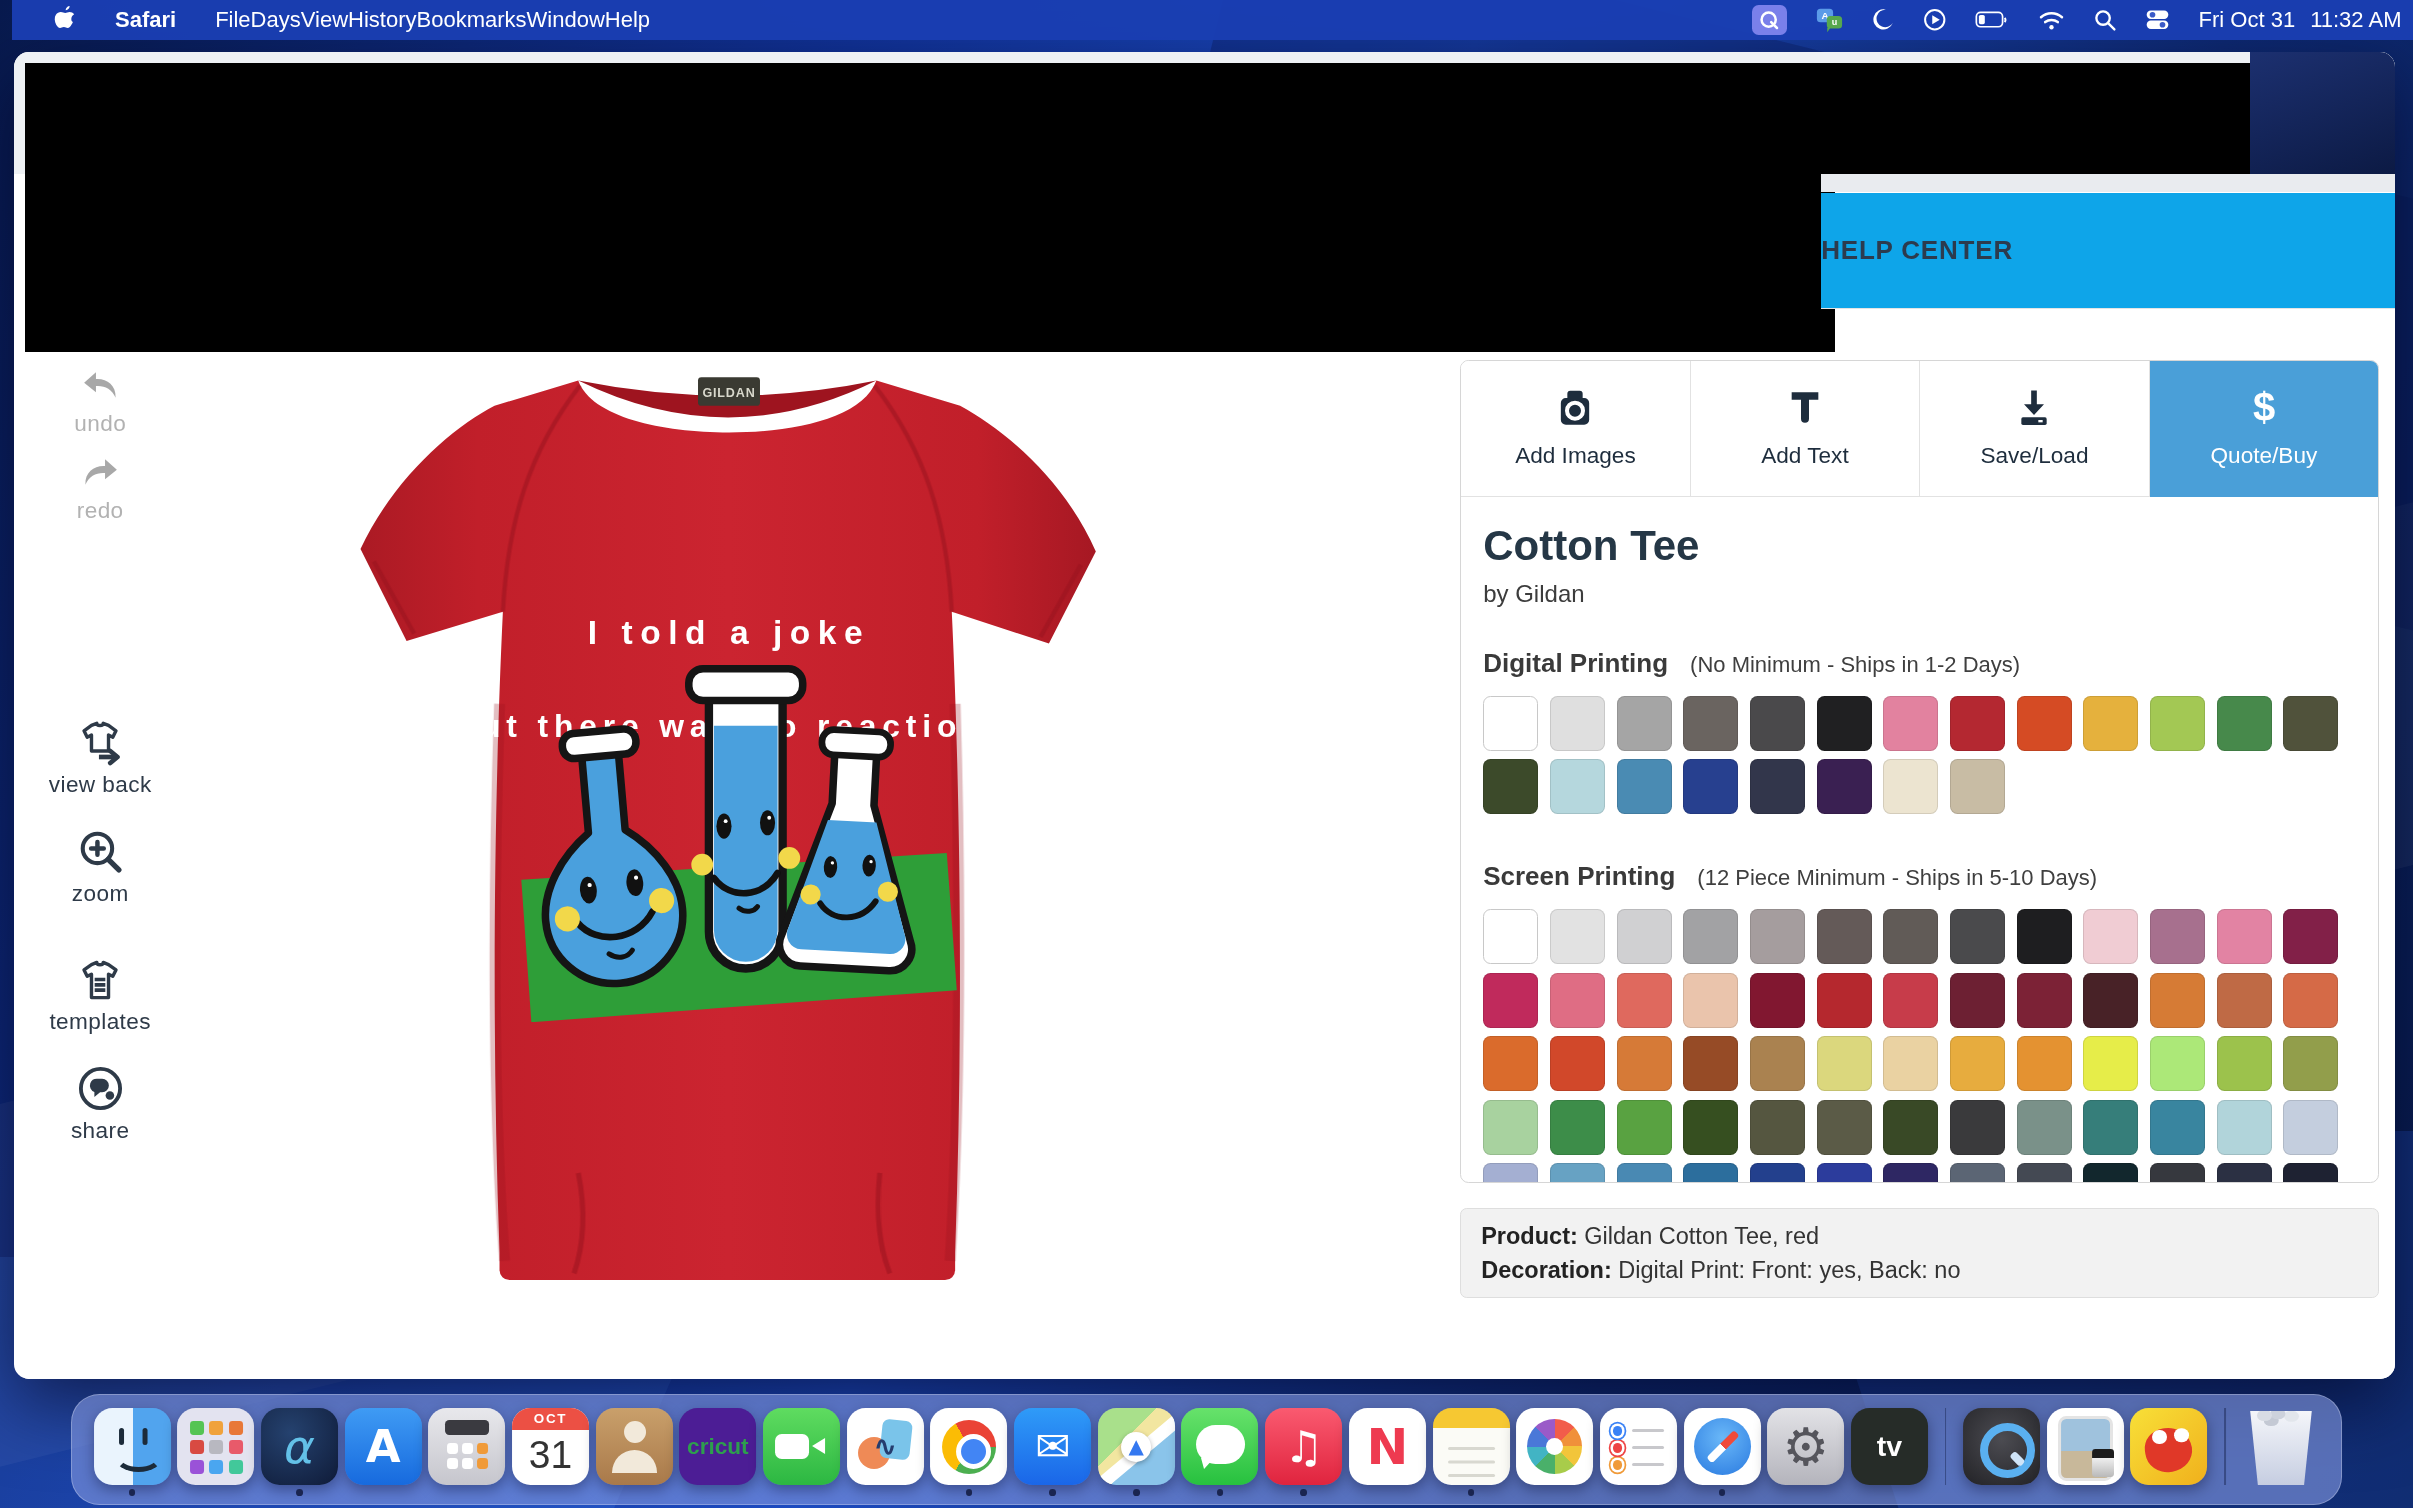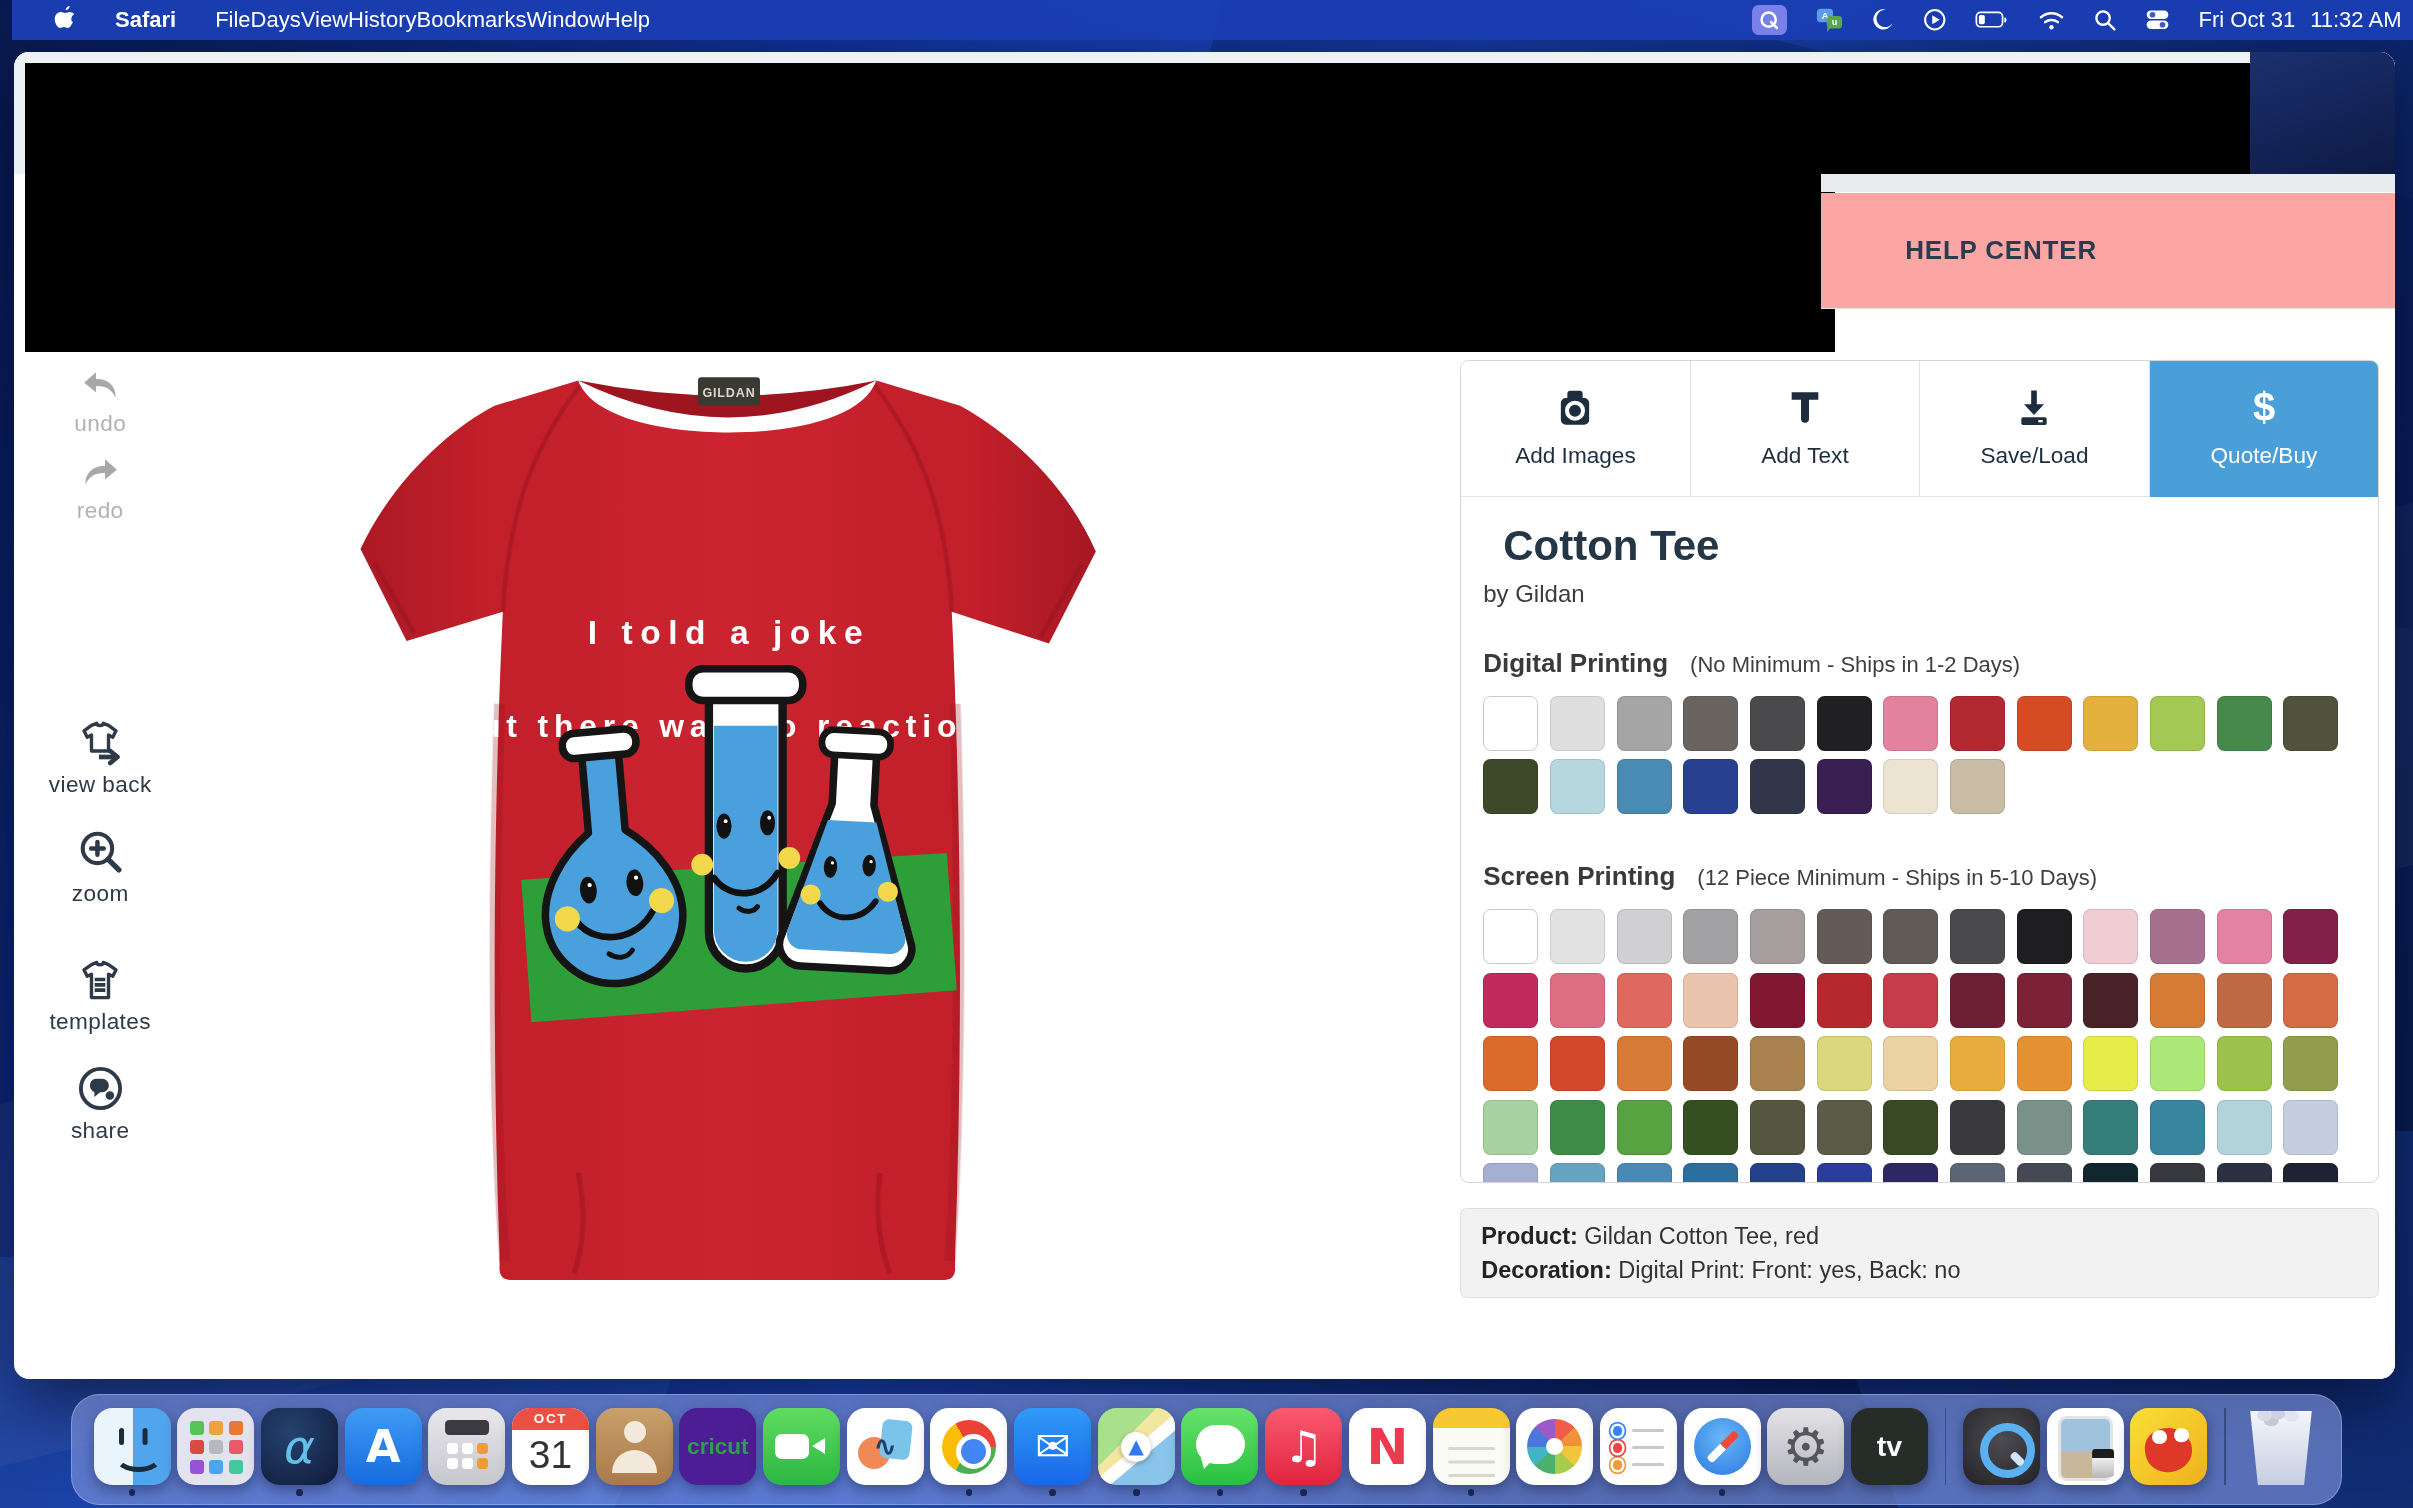--- a/index.html
+++ b/index.html
@@ -29,22 +29,22 @@
   
   #window { position:absolute; left:14.2px; top:52px; width:2381px; height:1327px;
     background:#fff; border-radius:15px; box-shadow:0 25px 75px rgba(0,0,25,0.6);
     overflow:hidden; }
   #win-frame-top { position:absolute; left:0; top:0; width:100%; height:122px; background:#eef1f4; }
   #redact-a { position:absolute; left:11px; top:11px; width:2225px; height:111px; background:#000; }
   #redact-b { position:absolute; left:11px; top:122px; width:1810px; height:178px; background:#000; }
   #dark-tr { position:absolute; left:2236px; top:0; right:0; height:122px;
     background:linear-gradient(160deg,#1c3070,#0c1a44); }
   #gray-strip { position:absolute; left:1807px; top:122px; right:0; height:18.4px; background:#e9ebef; }
-  #help-row { position:absolute; left:1807px; top:141px; right:0; height:116px; background:#fca5a5;
-    border-bottom:1.7px solid #e4e4e4; display:flex; align-items:center; padding-left:84px; }
+  #help-row { position:absolute; left:1807px; top:141px; right:0; height:116px; background:#0ea5e9;
+    border-bottom:1.7px solid #e4e4e4; display:flex; align-items:center; }
   #help-center { font-size:26px; font-weight:bold; color:#2c3b4e; letter-spacing:0.8px; cursor:pointer; }
   #canvas { position:absolute; left:11px; top:300px; right:0; bottom:0; background:#fff; }
 
   
   .tool { position:absolute; width:142px; display:flex; flex-direction:column; align-items:center; cursor:pointer; }
   .tool svg { display:block; }
   .tool-label { font-size:22.6px; color:#2e3a48; letter-spacing:0.4px; margin-top:5px; }
   .tool.disabled .tool-label { color:#b2b2b2; }
   #tool-undo { left:15px; top:314px; } #tool-redo { left:15px; top:401px; }
   #tool-viewback { left:15px; top:666px; } #tool-zoom { left:15px; top:775px; }
@@ -60,21 +60,21 @@
   .tab { flex:1; background:#fff; border-right:0.8px solid #e2e2e2; border-bottom:0.8px solid #e2e2e2;
     display:flex; flex-direction:column; align-items:center; justify-content:center; gap:11.7px;
     color:#1e2d3d; cursor:pointer; }
   .tab:last-child { border-right:none; }
   .tab svg { width:40px; height:40px; fill:#1e2d3d; }
   .tab-label { font-size:22.6px; }
   .tab.active { background:#4a9fd8; border-color:#4a9fd8; color:#fff; }
   .tab.active svg { fill:#fff; }
   .tab.active .tab-label { color:#fff; }
   #panel-content { padding:25px 22px 0 22px; }
-  #product-name { font-size:42px; font-weight:bold; color:#253746;margin-left:20px; }
+  #product-name { font-size:42px; font-weight:bold; color:#253746; }
   #product-brand { font-size:24px; color:#3c3c3c; margin-top:10px; }
   .sec-head { margin-top:40px; display:flex; align-items:baseline; gap:22px; }
   .sec-title { font-size:26px; font-weight:bold; color:#3a3a3a; }
   .sec-note { font-size:22px; color:#3f3f3f; }
   .sw-grid { margin-top:17px; }
   .sw-row { display:flex; gap:11.7px; margin-bottom:8.4px; }
   .sw { width:55px; height:55px; border-radius:7.5px; border:1.7px solid rgba(0,0,0,0.10); cursor:pointer; }
   .sw-white { border-color:#c8c8c8; }
   #screen-head { margin-top:47px; }
 

